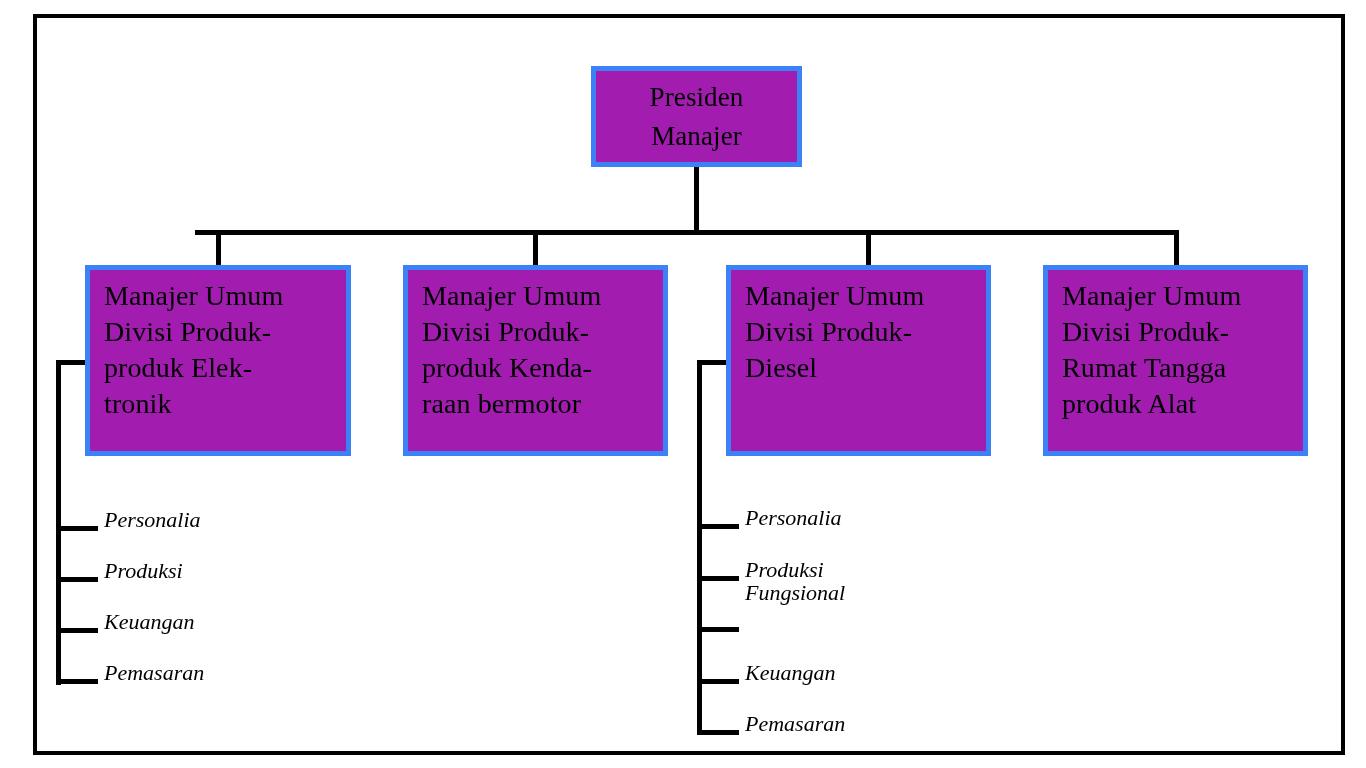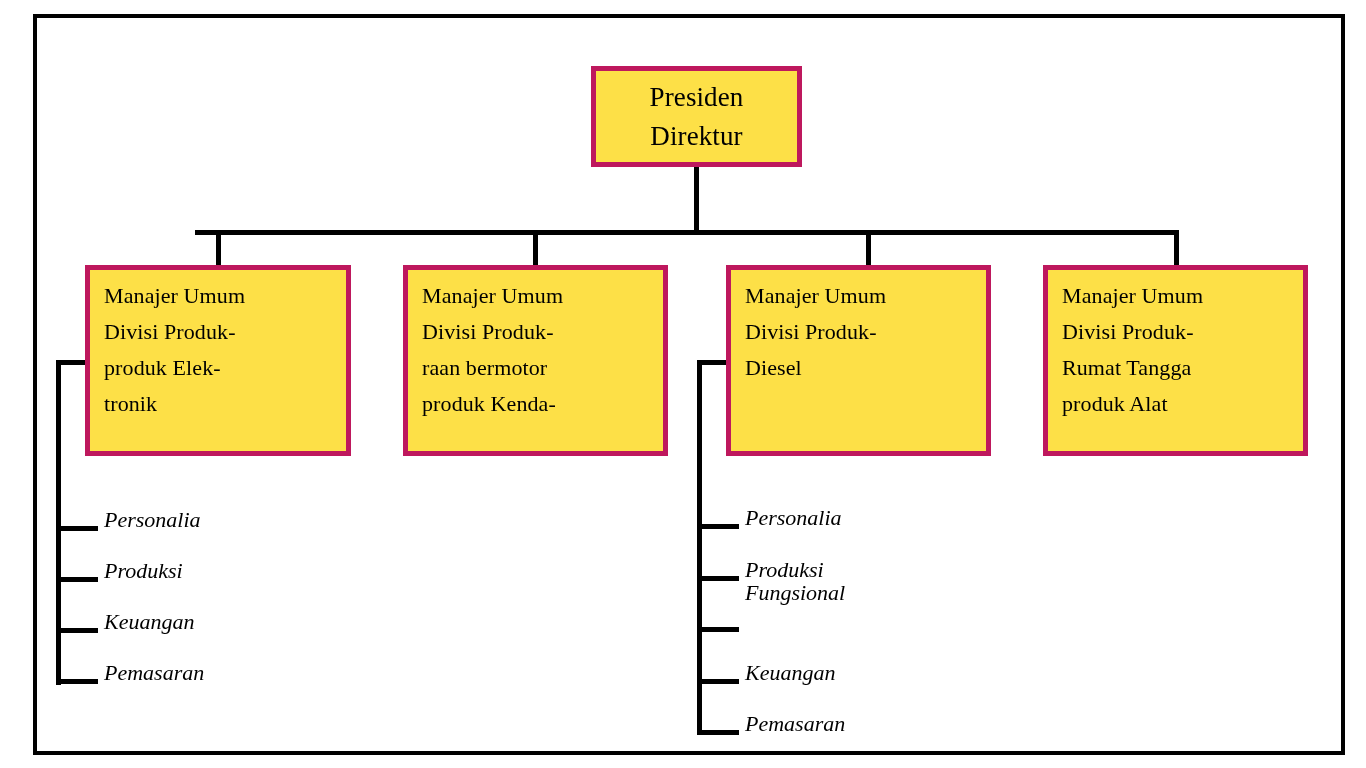--- a/index.html
+++ b/index.html
@@ -31,31 +31,31 @@
     width: 1312px;
     height: 741px;
     border: 4px solid #000000;
     box-sizing: border-box;
     background: #ffffff;
   }
 
   
   .node-box {
     position: absolute;
-    border: 5px solid #be185d;
+    border: 5px solid #3b82f6;
     box-sizing: border-box;
-    background: #fde047;
+    background: #a21caf;
     z-index: 3;
   }
   .node-box .node-lines {
     padding: 8px 12px 0 14px;
   }
   .node-line {
     display: block;
-    font-size: 22px;
+    font-size: 28px;
     line-height: 36px;
     white-space: pre;
     letter-spacing: 0.1px;
   }
 
   
   #box-president {
     left: 591px;
     top: 66px;
     width: 211px;
@@ -155,39 +155,39 @@
   <div class="line-v" id="stem-president"></div>
   <div class="line-h" id="bus-managers"></div>
   <div class="line-v" id="drop-electronics"></div>
   <div class="line-v" id="drop-vehicles"></div>
   <div class="line-v" id="drop-diesel"></div>
   <div class="line-v" id="drop-appliances"></div>
 
   <div class="node-box" id="box-president">
     <div class="node-lines">
       <span class="node-line">Presiden</span>
-      <span class="node-line">Direktur</span>
+      <span class="node-line">Manajer</span>
     </div>
   </div>
 
   <div class="node-box" id="box-gm-electronics">
     <div class="node-lines">
       <span class="node-line">Manajer Umum</span>
       <span class="node-line">Divisi Produk-</span>
       <span class="node-line">produk Elek-</span>
       <span class="node-line">tronik</span>
     </div>
   </div>
 
   <div class="node-box" id="box-gm-vehicles">
     <div class="node-lines">
       <span class="node-line">Manajer Umum</span>
       <span class="node-line">Divisi Produk-</span>
+      <span class="node-line">produk Kenda-</span>
       <span class="node-line">raan bermotor</span>
-      <span class="node-line">produk Kenda-</span>
     </div>
   </div>
 
   <div class="node-box" id="box-gm-diesel">
     <div class="node-lines">
       <span class="node-line">Manajer Umum</span>
       <span class="node-line">Divisi Produk-</span>
       <span class="node-line">Diesel</span>
     </div>
   </div>

